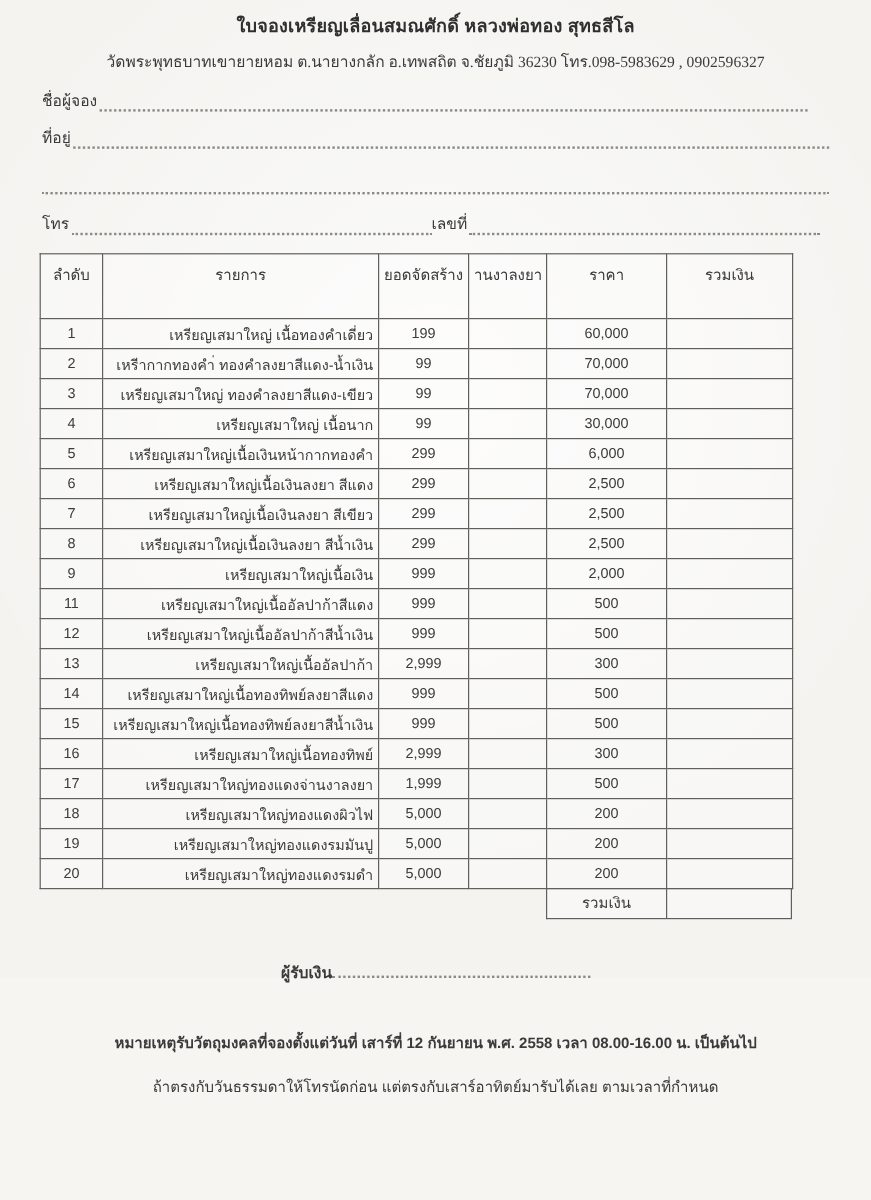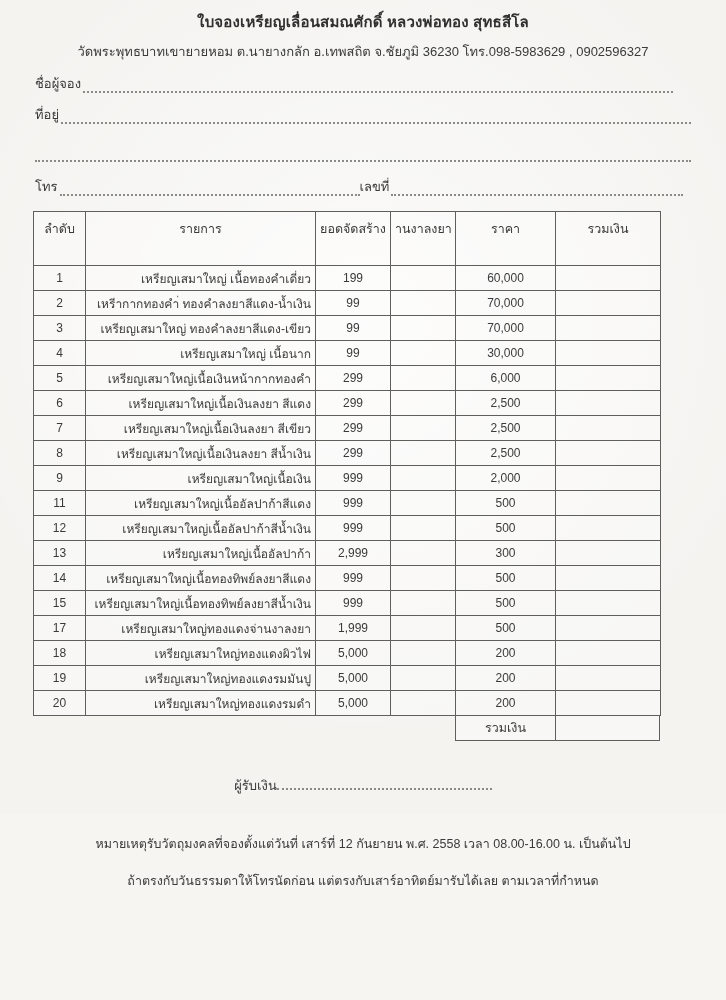--- a/index.html
+++ b/index.html
@@ -24,20 +24,21 @@
     font-size:15px;
     color:#2f2f2f;
     letter-spacing:.2px;
     margin:0 0 7px 0;
   }
   .doc-subtitle{
     text-align:center;
     font-size:13px;
     color:#3a3a3a;
     margin:0 0 14px 0;
+    font-family:Liberation Serif, serif;
   }
   .form-area{ margin:0 35px 0 35px; }
   .form-line{
     display:flex;align-items:flex-end;
     font-size:13px;color:#3a3a3a;
     margin-bottom:13px;height:18px;
   }
   .form-line .lbl{ white-space:nowrap; padding-right:2px;}
   .dots{
     flex:1 1 auto;
@@ -92,30 +93,30 @@
     font-size:12.5px;
     display:flex;align-items:center;justify-content:center;
     background:rgba(255,255,255,.35);
   }
   .total-row .cell.label{ width:100px; border-right:none;}
   .total-row .cell.blank{ width:105px; }
 
   .receiver-line{
     margin-top:34px;
     text-align:center;
-    font-size:13px;color:#3a3a3a;
+    font-size:13px;color:#3a3a3a;font-weight:bold;
   }
   .receiver-line .dots-inline{
     display:inline-block;width:215px;
     border-bottom:2px dotted #8a8a86;
     height:13px;vertical-align:baseline;
   }
   .note1{
     margin-top:38px;text-align:center;
-    font-size:12.5px;color:#3a3a3a;
+    font-size:12.5px;color:#3a3a3a;font-weight:bold;
   }
   .note2{
     margin-top:17px;text-align:center;
     font-size:12.5px;color:#3a3a3a;
   }
 </style>
 </head>
 <body>
 
 <div class="paper">
@@ -269,20 +270,28 @@
         </tr>
         <tr>
           <td>15</td>
           <td class="item">เหรียญเสมาใหญ่เนื้อทองทิพย์ลงยาสีน้ำเงิน</td>
           <td>999</td>
           <td></td>
           <td>500</td>
           <td></td>
         </tr>
         <tr>
+          <td>16</td>
+          <td class="item">เหรียญเสมาใหญ่เนื้อทองทิพย์</td>
+          <td>2,999</td>
+          <td></td>
+          <td>300</td>
+          <td></td>
+        </tr>
+        <tr>
           <td>17</td>
           <td class="item">เหรียญเสมาใหญ่ทองแดงจ่านงาลงยา</td>
           <td>1,999</td>
           <td></td>
           <td>500</td>
           <td></td>
         </tr>
         <tr>
           <td>18</td>
           <td class="item">เหรียญเสมาใหญ่ทองแดงผิวไฟ</td>

